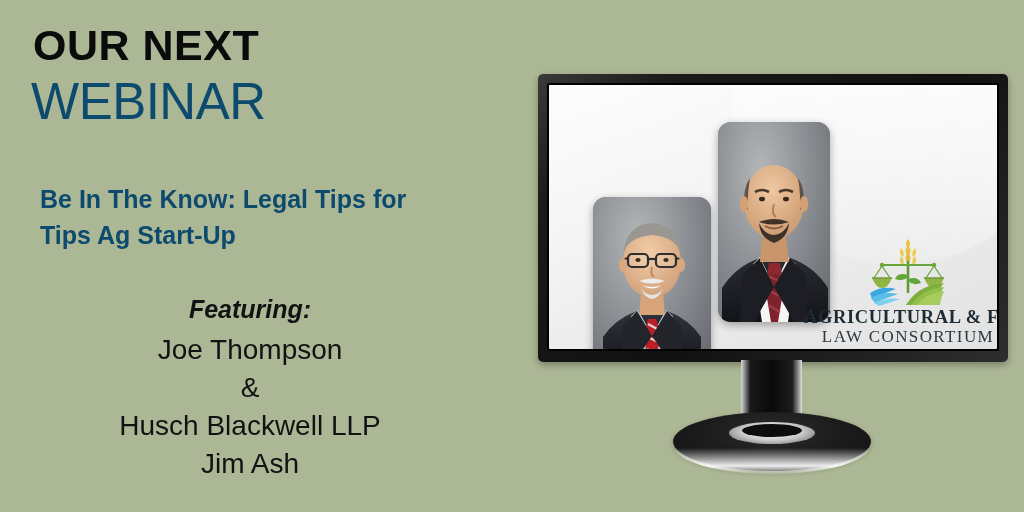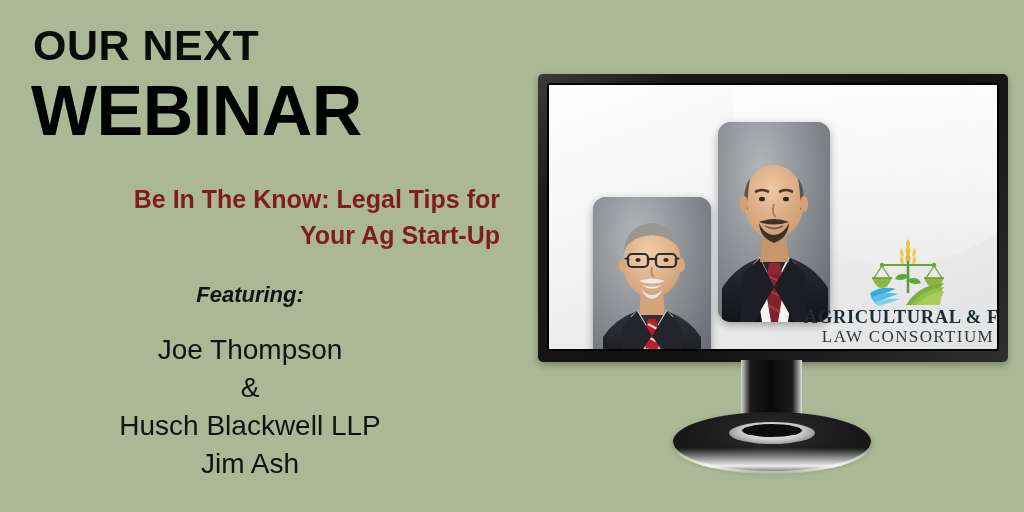--- a/index.html
+++ b/index.html
@@ -34,45 +34,45 @@
     font-weight: 700;
     letter-spacing: 0.5px;
     color: #0b0b0b;
     line-height: 1;
     white-space: nowrap;
   }
   .headline {
     position: absolute;
     left: 31px;
     top: 76px;
-    font-size: 70px;
-    font-weight: 700;
+    font-size: 51px;
+    font-weight: 400;
     letter-spacing: -0.5px;
-    color: #000000;
+    color: #0c4a6e;
     line-height: 1;
     white-space: nowrap;
   }
   .subtitle {
     position: absolute;
     left: 40px;
     top: 182px;
     width: 460px;
-    text-align: right;
+    text-align: left;
     font-size: 25px;
     font-weight: 700;
-    color: #7f1d1d;
+    color: #0c4a6e;
     line-height: 1.42;
   }
   .featuring {
     position: absolute;
     left: 40px;
-    top: 284px;
+    top: 297px;
     width: 420px;
     text-align: center;
-    font-size: 22px;
+    font-size: 25px;
     font-weight: 700;
     font-style: italic;
     color: #121212;
     line-height: 1;
   }
   .presenters {
     position: absolute;
     left: 40px;
     top: 331px;
     width: 420px;
@@ -239,21 +239,21 @@
 <div id="stage" style="background: rgb(172, 183, 149);">
 
   <div class="text-col">
 
     <div class="kicker">OUR NEXT</div>
 
     <div class="headline">WEBINAR</div>
 
     <div class="subtitle">
       <div>Be In The Know:  Legal Tips for</div>
-      <div>Your Ag Start-Up</div>
+      <div>Tips Ag Start-Up</div>
     </div>
 
     <div class="featuring">Featuring:</div>
 
     <div class="presenters">
       <div class="pline">Joe Thompson</div>
       <div class="pline">&amp;</div>
       <div class="pline">Husch Blackwell LLP</div>
       <div class="pline">Jim Ash</div>
     </div>

